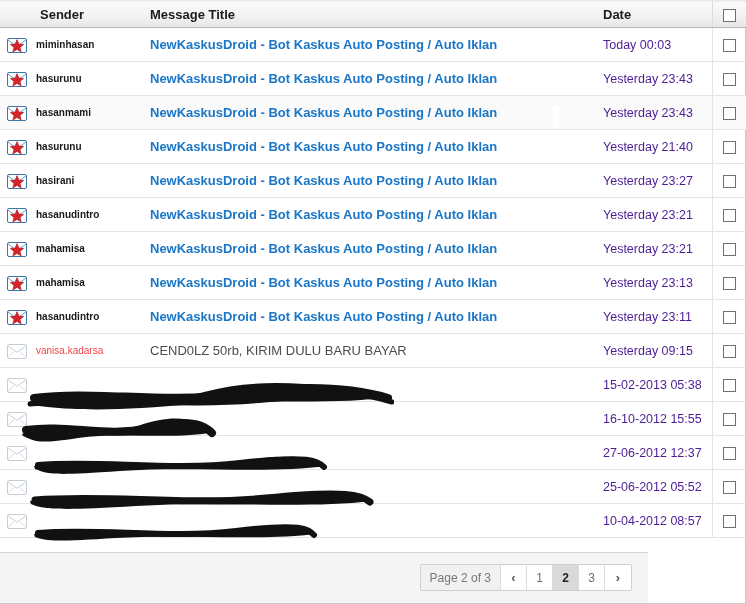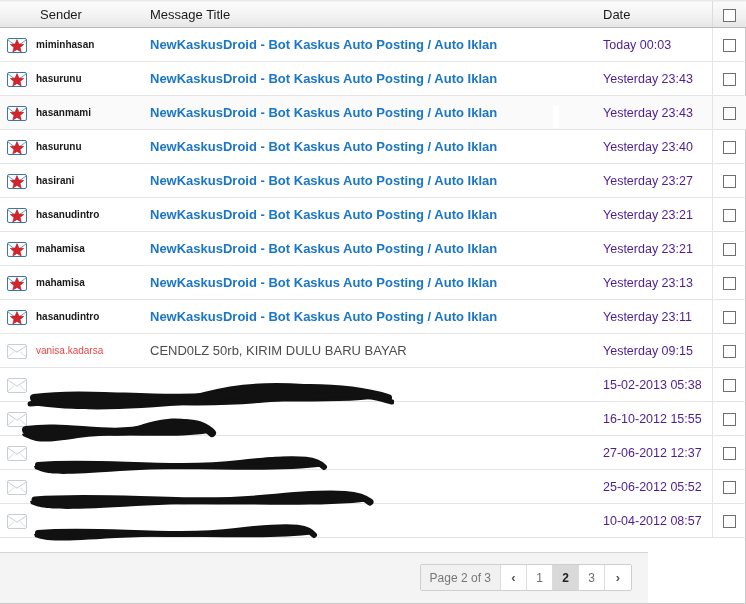--- a/index.html
+++ b/index.html
@@ -31,21 +31,21 @@
   col.c-date   { width: 118px; }
   col.c-check  { width: 34px; }
 
   thead th {
     height: 27px;
     background: linear-gradient(to bottom, #fbfbfb 0%, #f2f2f2 55%, #e6e6e6 100%);
     border-bottom: 1px solid #b9b9b9;
     border-top: 1px solid #e8e8e8;
     color: #1b1b1b;
     font-size: 13px;
-    font-weight: normal;
+    font-weight: bold;
     text-align: left;
     padding: 0;
     vertical-align: middle;
   }
   th.th-sender { padding-left: 6px; }
   th.th-title  { padding-left: 4px; }
   th.th-date   { padding-left: 9px; }
   th.th-check  { border-left: 1px solid #dcdcdc; text-align: center; }
   th.th-icon   { border-right: 0; }
 
@@ -222,21 +222,21 @@
           <td class="cell-check"><span class="cbx"></span></td>
         </tr>
         <tr>
           <td class="cell-icon"><span class="env"><svg width="20" height="15" viewBox="0 0 20 15">
                 <rect x="0.5" y="0.5" width="19" height="14" rx="1.5" fill="#ffffff" stroke="#3c76ab" stroke-width="1"></rect>
                 <path d="M1 2 L10 8.5 L19 2" fill="none" stroke="#6d9bc6" stroke-width="1"></path>
                 <path d="M10 1.6 L11.9 6.1 L16.7 6.4 L13 9.4 L14.2 14 L10 11.4 L5.8 14 L7 9.4 L3.3 6.4 L8.1 6.1 Z" fill="#d6232c" stroke="#a8161d" stroke-width="0.6"></path>
               </svg></span></td>
           <td class="cell-sender">hasurunu</td>
           <td class="cell-title"><a href="#">NewKaskusDroid - Bot Kaskus Auto Posting / Auto Iklan</a></td>
-          <td class="cell-date">Yesterday 23:40</td>
+          <td class="cell-date">Yesterday 21:40</td>
           <td class="cell-check"><span class="cbx"></span></td>
         </tr>
         <tr>
           <td class="cell-icon"><span class="env"><svg width="20" height="15" viewBox="0 0 20 15">
                 <rect x="0.5" y="0.5" width="19" height="14" rx="1.5" fill="#ffffff" stroke="#3c76ab" stroke-width="1"></rect>
                 <path d="M1 2 L10 8.5 L19 2" fill="none" stroke="#6d9bc6" stroke-width="1"></path>
                 <path d="M10 1.6 L11.9 6.1 L16.7 6.4 L13 9.4 L14.2 14 L10 11.4 L5.8 14 L7 9.4 L3.3 6.4 L8.1 6.1 Z" fill="#d6232c" stroke="#a8161d" stroke-width="0.6"></path>
               </svg></span></td>
           <td class="cell-sender">hasirani</td>
           <td class="cell-title"><a href="#">NewKaskusDroid - Bot Kaskus Auto Posting / Auto Iklan</a></td>

